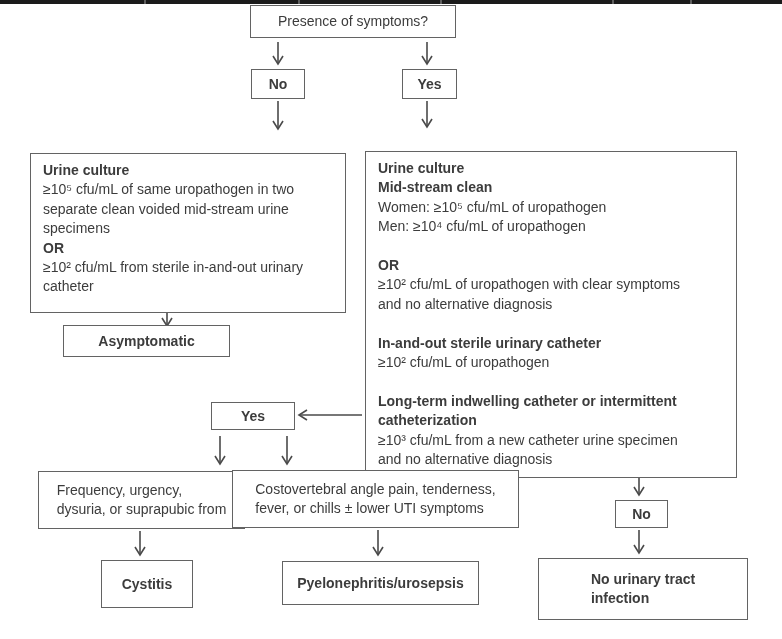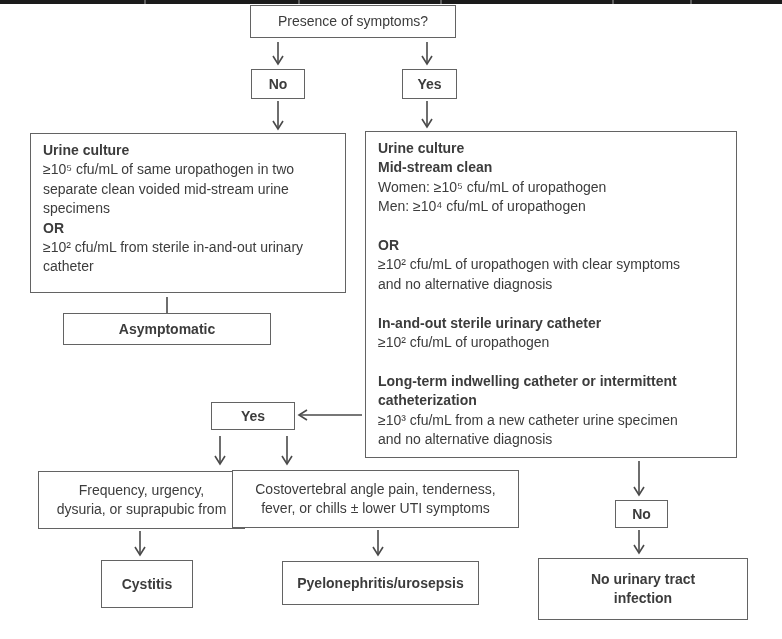--- a/index.html
+++ b/index.html
@@ -31,31 +31,32 @@
   .box {
     position: absolute;
     box-sizing: border-box;
     border: 1.5px solid #636363;
     background: #ffffff;
   }
   .label {
     display: flex;
     align-items: center;
     justify-content: center;
-    text-align: center;
+    text-align: left;
     font-size: 14px;
     font-weight: bold;
     white-space: pre-line;
     line-height: 19px;
   }
   .label.regular { font-weight: normal; }
   .text {
     font-size: 14px;
     padding: 7px 12px 16px 12px;
     line-height: 19.4px;
+    margin-top: 20px;
   }
   .text .line { white-space: nowrap; }
   .text .bold { font-weight: bold; }
 </style>
 </head>
 <body>
 
 <div class="stage">
 
   <div class="topbar">
@@ -145,21 +146,21 @@
       <div class="line">&nbsp;</div>
       <div class="line bold">In-and-out sterile urinary catheter</div>
       <div class="line">≥10² cfu/mL of uropathogen</div>
       <div class="line">&nbsp;</div>
       <div class="line bold">Long-term indwelling catheter or intermittent</div>
       <div class="line bold">catheterization</div>
       <div class="line">≥10³ cfu/mL from a new catheter urine specimen</div>
       <div class="line">and no alternative diagnosis</div>
     </div>
 
-  <div class="box label" style="left:63px; top:313px; width:208px; height:32px">Asymptomatic</div>
+  <div class="box label" style="left:63px; top:325px; width:167px; height:32px">Asymptomatic</div>
 
   <div class="box label" style="left:211px; top:402px; width:84px; height:28px">Yes</div>
 
   <div class="box label regular" style="left:38px; top:471px; width:207px; height:58px">Frequency, urgency,
 dysuria, or suprapubic from</div>
 
   <div class="box label regular" style="left:232px; top:470px; width:287px; height:58px">Costovertebral angle pain, tenderness,
 fever, or chills ± lower UTI symptoms</div>
 
   <div class="box label" style="left:615px; top:500px; width:53px; height:28px">No</div>

